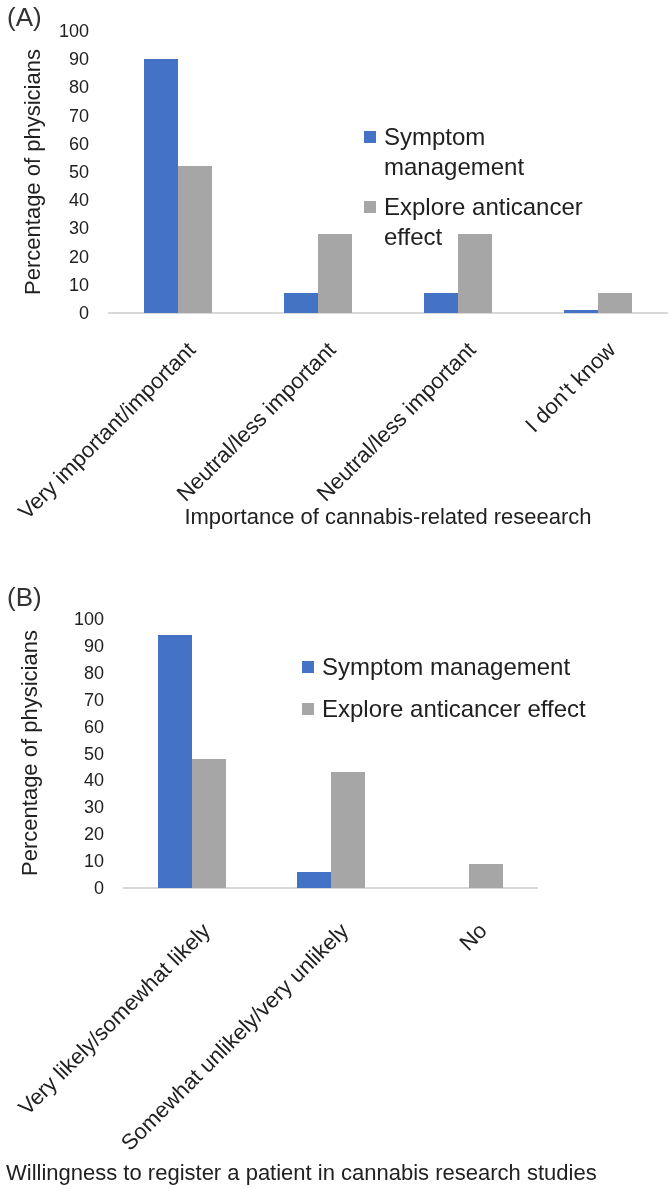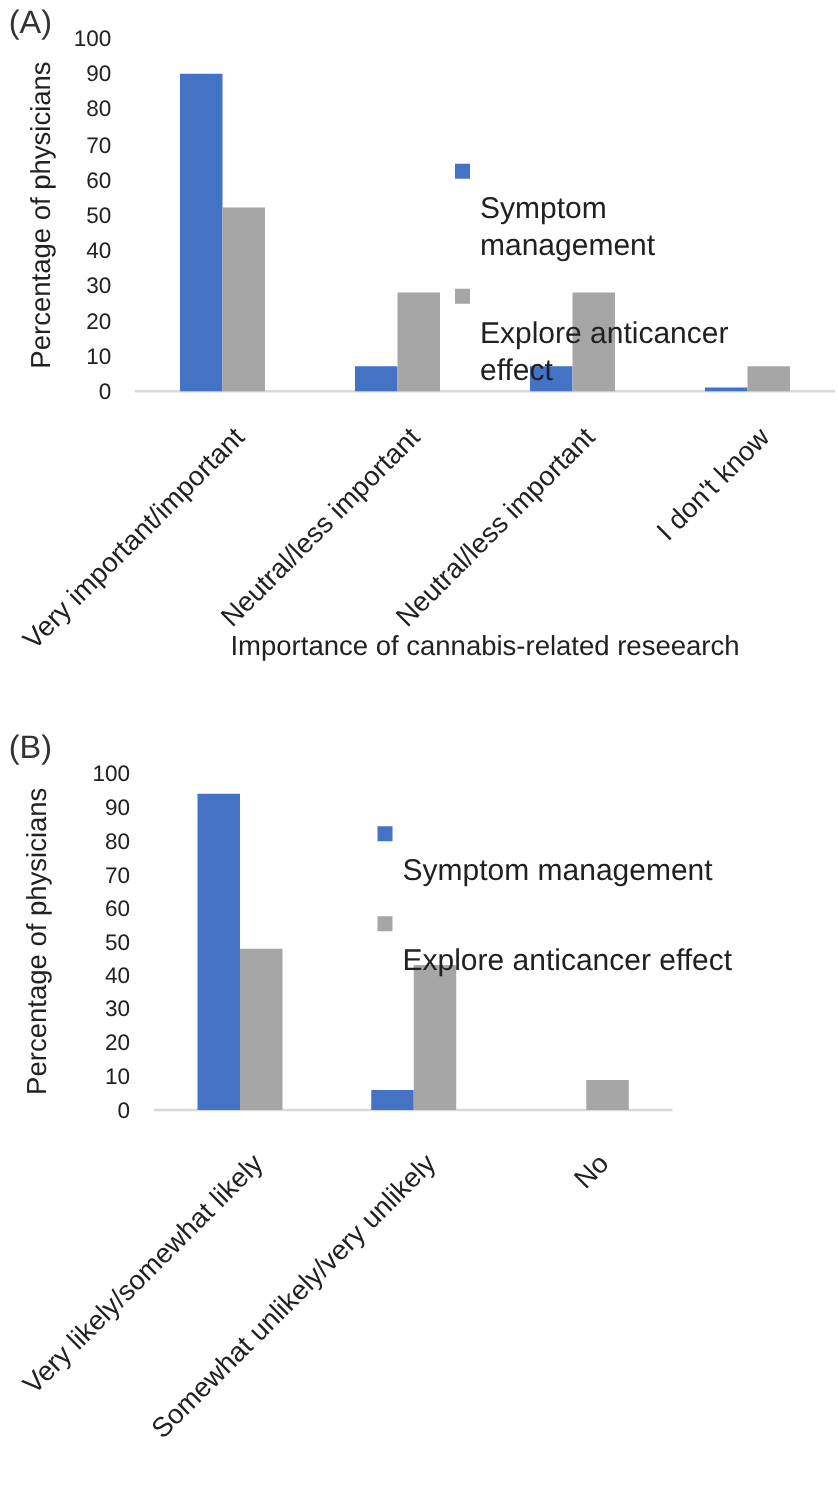--- a/index.html
+++ b/index.html
@@ -22,21 +22,21 @@
     font-size:18px;line-height:28px;color:#212121;
   }
   .x-labels{position:absolute;left:0;width:670px;height:0;overflow:visible;}
   .x-label{
     position:absolute;top:0;white-space:nowrap;font-size:22px;line-height:26px;color:#212121;
     transform:rotate(-45deg);transform-origin:100% 0;
   }
   .legend{position:absolute;display:flex;flex-direction:column;}
   .legend-row{display:flex;align-items:flex-start;}
   .legend-swatch{flex:0 0 auto;width:12px;height:12px;margin-top:9px;margin-right:8px;}
-  .legend-label{font-size:24px;line-height:30px;color:#212121;margin-top:30px;}
+  .legend-label{font-size:24px;line-height:30px;color:#212121;}
   .legend-a{left:364px;top:122px;gap:10px;}
   .legend-a .legend-label{max-width:212px;}
   .legend-b{left:302px;top:92px;gap:12px;}
   .legend-b .legend-label{white-space:nowrap;}
   .x-caption{position:absolute;font-size:22px;line-height:30px;color:#212121;}
   .x-caption-a{left:108px;width:560px;text-align:center;top:502px;}
   .x-caption-b{left:6px;top:598px;text-align:left;width:660px;}
 </style>
 </head>
 <body>
@@ -121,15 +121,16 @@
     <div class="legend legend-b">
         <div class="legend-row">
           <span class="legend-swatch" style="background: rgb(68, 114, 196);"></span>
           <span class="legend-label">Symptom management</span>
         </div>
         <div class="legend-row">
           <span class="legend-swatch" style="background: rgb(166, 166, 166);"></span>
           <span class="legend-label">Explore anticancer effect</span>
         </div>
       </div>
+    <div class="x-caption x-caption-b">Willingness to register a patient in cannabis research studies</div>
   </section>
 
 </div>
 
 </body></html>

